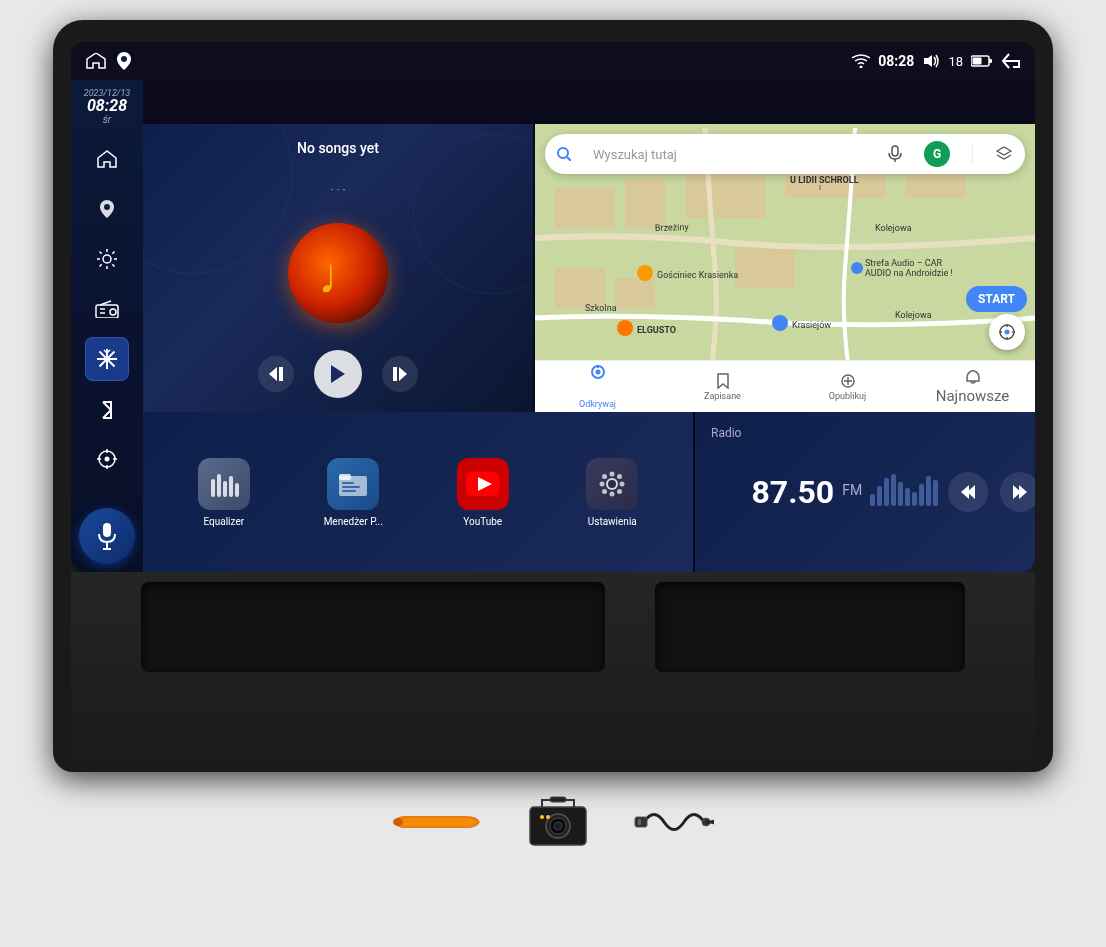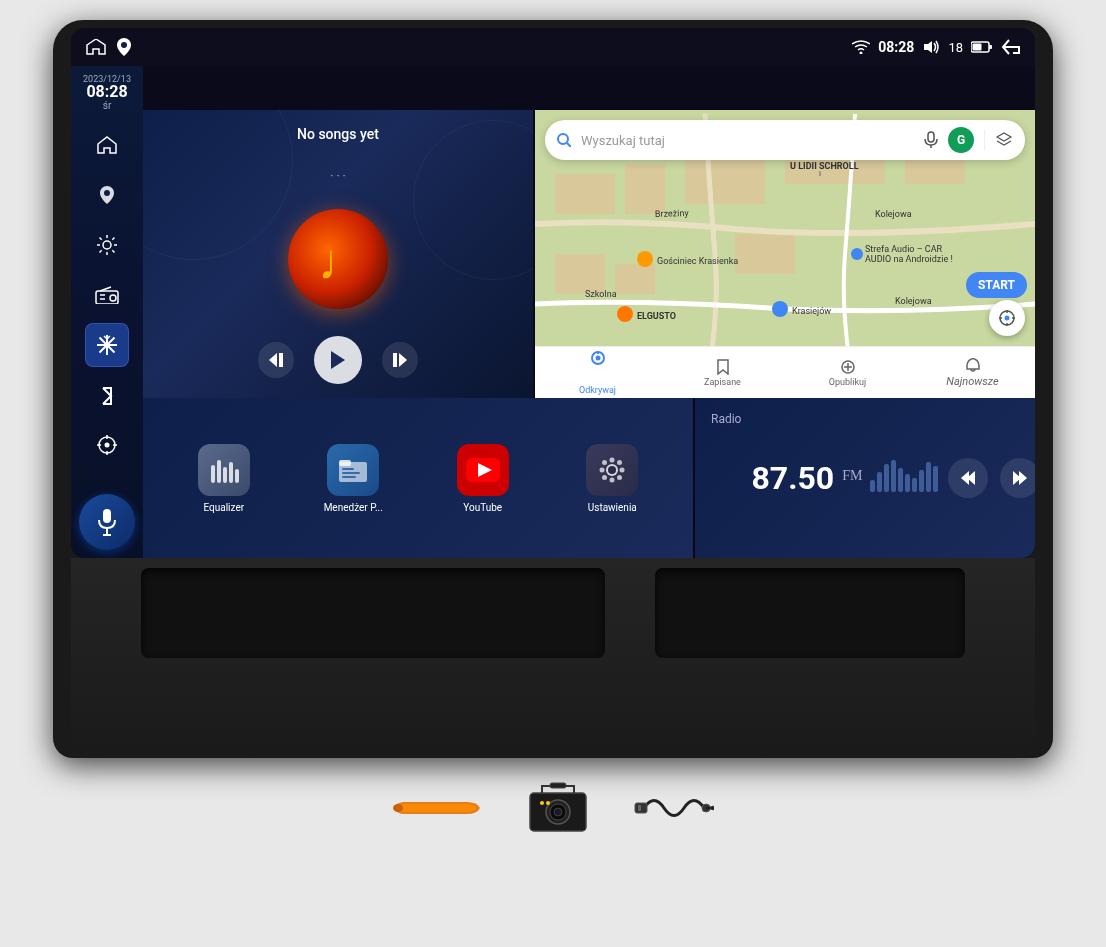--- a/index.html
+++ b/index.html
@@ -17,21 +17,21 @@
     .car-unit {
       position: relative;
       width: 1000px;
       margin-top: 20px;
     }
 
     
     .car-bezel {
       background: #1a1a1a;
       border-radius: 30px 30px 20px 20px;
-      padding: 8px 18px 0 18px;
+      padding: 22px 18px 0 18px;
       box-shadow: 0 8px 30px rgba(0,0,0,0.7);
     }
 
     
     .screen {
       background: #0a0a1a;
       border-radius: 14px;
       overflow: hidden;
       position: relative;
       height: 530px;
@@ -78,20 +78,21 @@
       align-items: center;
       padding: 8px 0;
       gap: 6px;
       flex-shrink: 0;
       position: relative;
       z-index: 10;
     }
     .sidebar-datetime {
       text-align: center;
       margin-bottom: 6px;
+      font-style: italic;
     }
     .sidebar-date {
       color: #9ab;
       font-size: 9px;
     }
     .sidebar-time {
       color: white;
       font-size: 16px;
       font-weight: bold;
       line-height: 1;
@@ -216,21 +217,21 @@
       position: absolute;
       top: 10px;
       left: 10px;
       right: 10px;
       background: white;
       border-radius: 24px;
       height: 40px;
       display: flex;
       align-items: center;
       padding: 0 12px;
-      gap: 10px;
+      gap: 22px;
       box-shadow: 0 2px 8px rgba(0,0,0,0.2);
       z-index: 5;
     }
     .map-search-text { color: #999; font-size: 13px; flex: 1; }
     .map-avatar {
       width: 26px; height: 26px;
       border-radius: 50%;
       background: #0f9d58;
       display: flex; align-items: center; justify-content: center;
       color: white; font-size: 12px; font-weight: bold;
@@ -356,21 +357,20 @@
     .radio-freq {
       color: white;
       font-size: 32px;
       font-weight: bold;
       line-height: 1;
     }
     .radio-band {
       color: #aac;
       font-size: 14px;
       margin-bottom: 4px;
-      font-family: Liberation Serif, serif;
     }
     .radio-wave {
       flex: 1;
       display: flex;
       align-items: flex-end;
       gap: 2px;
       height: 36px;
       padding-bottom: 4px;
     }
     .radio-bar {
@@ -700,21 +700,21 @@
                     <line x1="8" y1="4" x2="8" y2="12" stroke="#666" stroke-width="1.5"></line>
                     <line x1="4" y1="8" x2="12" y2="8" stroke="#666" stroke-width="1.5"></line>
                   </svg>
                   <span style="font-size:9px;color:#666;">Opublikuj</span>
                 </div>
                 <div class="map-nav-item">
                   <svg width="14" height="16" viewBox="0 0 14 16">
                     <path d="M7 1 Q7 2 8.5 2 Q13 4 13 9 L13 12 L1 12 L1 9 Q1 4 5.5 2 Q7 2 7 1 Z" stroke="#666" stroke-width="1.5" fill="none"></path>
                     <path d="M5 12 Q5 14 7 14 Q9 14 9 12" stroke="#666" stroke-width="1.5" fill="none"></path>
                   </svg>
-                  <span style="font-size:11px;color:#666;font-style:italic;">Najnowsze</span>
+                  <span style="font-size:15px;color:#666;">Najnowsze</span>
                 </div>
               </div>
             </div>
 
           </div>
 
           <div class="bottom-row">
 
             <div class="app-launcher">
 

